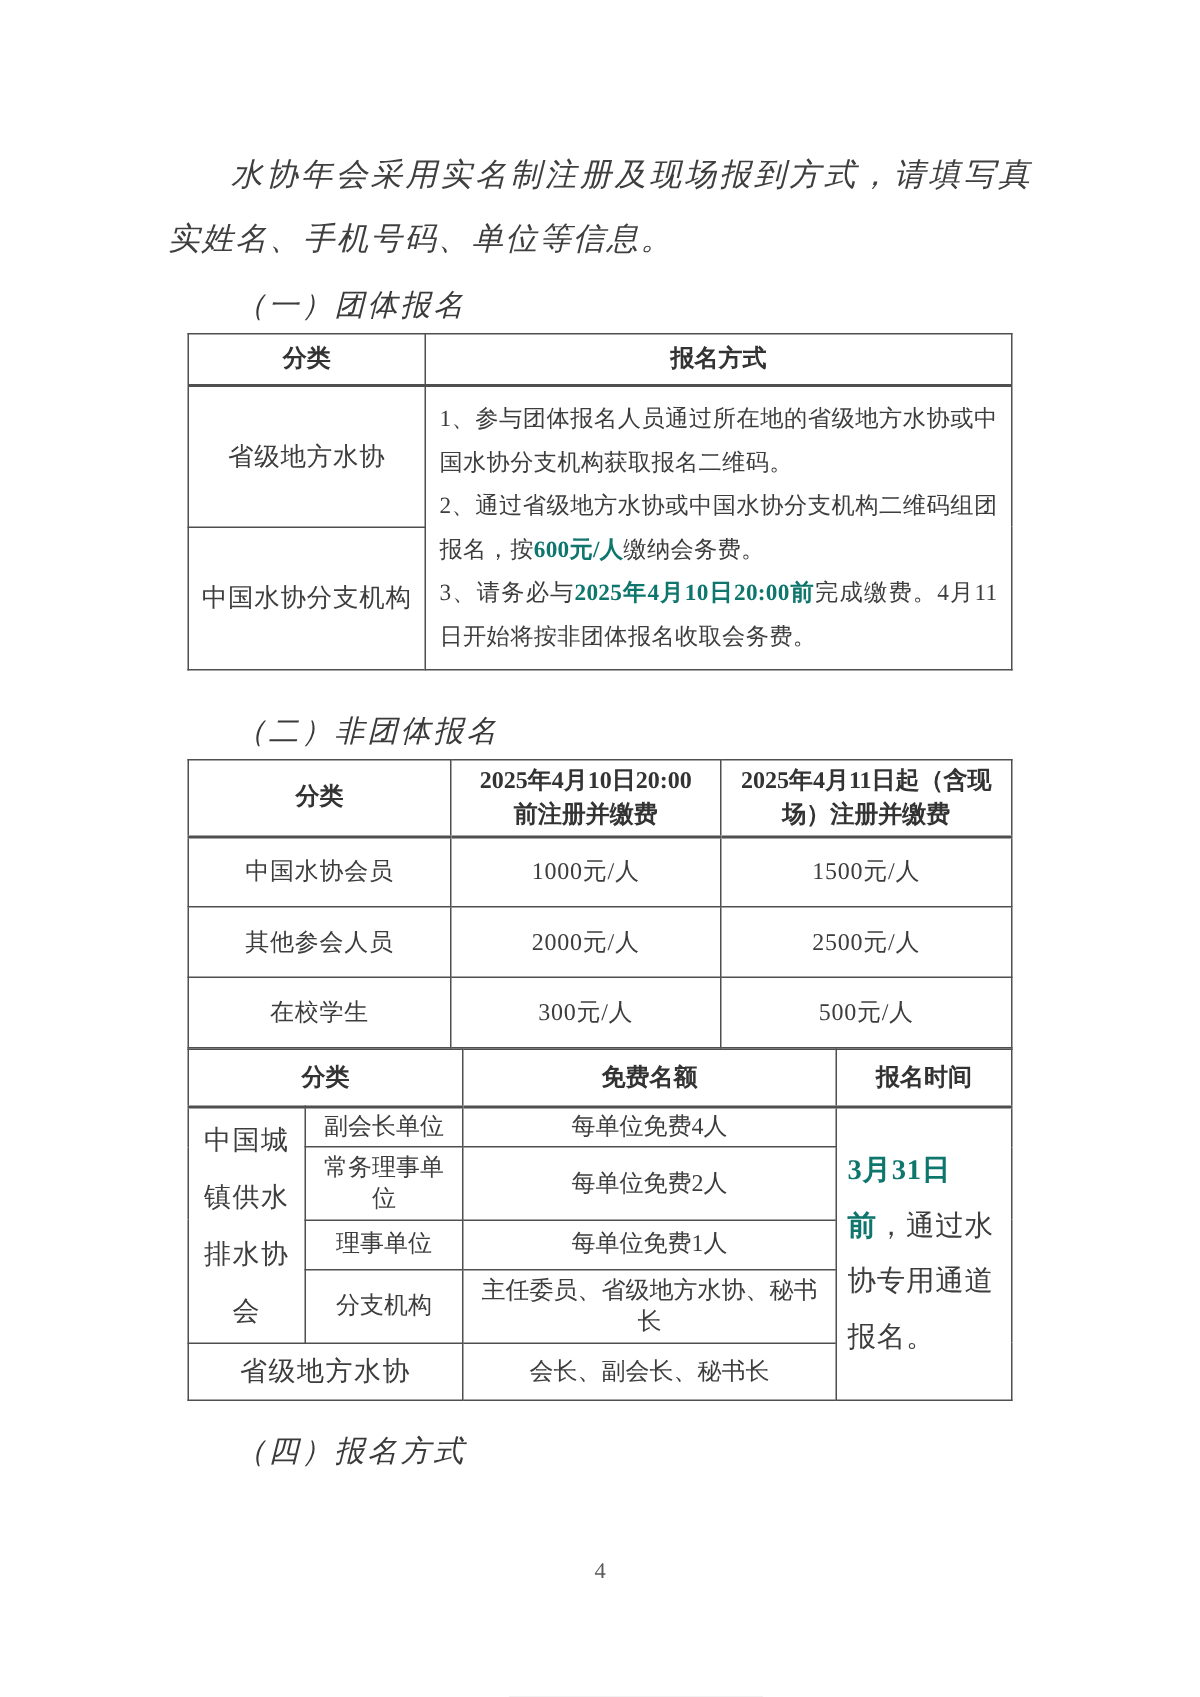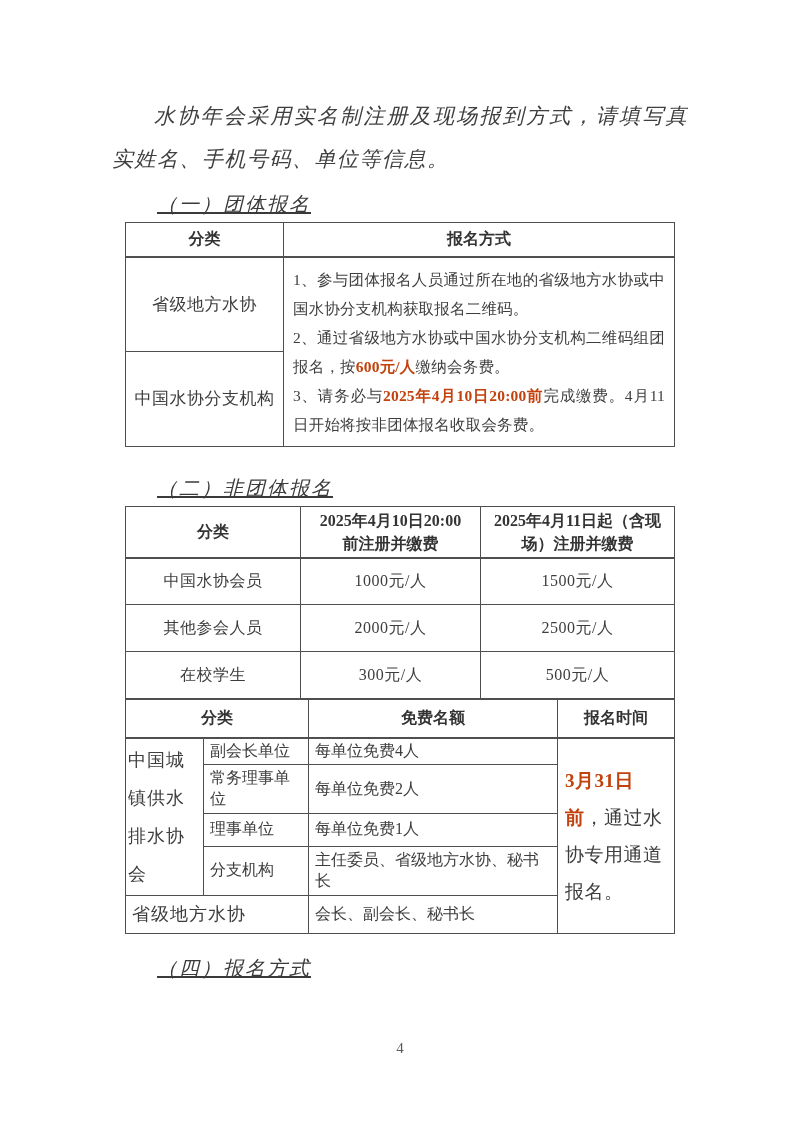--- a/index.html
+++ b/index.html
@@ -28,21 +28,20 @@
     color:#3f3f3f;
   }
   .sec-heading{
     margin:10px 0 5px 45px;
     font-size:20px;
     line-height:26px;
     font-weight:normal;
     font-style:italic;
     letter-spacing:2px;
     color:#3a3a3a;
-    text-decoration:underline;
   }
   .sec-heading.h2{margin-top:28px;}
   .sec-heading.h3{margin-top:12px;}
   .sec-heading.h4{margin-top:21px;}
   table.tbl{
     border-collapse:collapse;
     margin-left:13px;
     width:550px;
     table-layout:fixed;
     color:#3d3d3d;
@@ -92,21 +91,21 @@
     vertical-align:middle;
     font-size:16px;
     letter-spacing:0.5px;
   }
   
   .t3 col.c1{width:78px;}
   .t3 col.c2{width:105px;}
   .t3 col.c3{width:249px;}
   .t3 thead th{height:38px;}
   .t3 td{
-    text-align:left;
+    text-align:center;
     vertical-align:middle;
     font-size:16px;
   }
   .t3 td.sub{height:36px;}
   .t3 tr.r1 td.sub, .t3 tr.r1 td.quota{height:18px;}
   .t3 tr.r2 td{height:38px;}
   .t3 tr.r3 td{height:32px;}
   .t3 tr.r4 td{height:46px;}
   .t3 tr.r5 td{height:38px;}
   .t3 td.group-label{
@@ -117,21 +116,21 @@
   }
   .t3 td.footer-cat{font-size:18px;letter-spacing:1px;}
   .t3 td.time{
     vertical-align:middle;
     text-align:left;
     font-size:19px;
     line-height:37px;
     padding:4px 7px;
     letter-spacing:0.5px;
   }
-  b.seg{font-weight:bold;color:#c2410c;}
+  b.seg{font-weight:bold;color:#0f766e;}
   .page-number{
     position:absolute;
     left:0;right:0;
     top:1040px;
     text-align:center;
     font-size:15px;
     color:#5a5a5a;
   }
 </style>
 </head>

